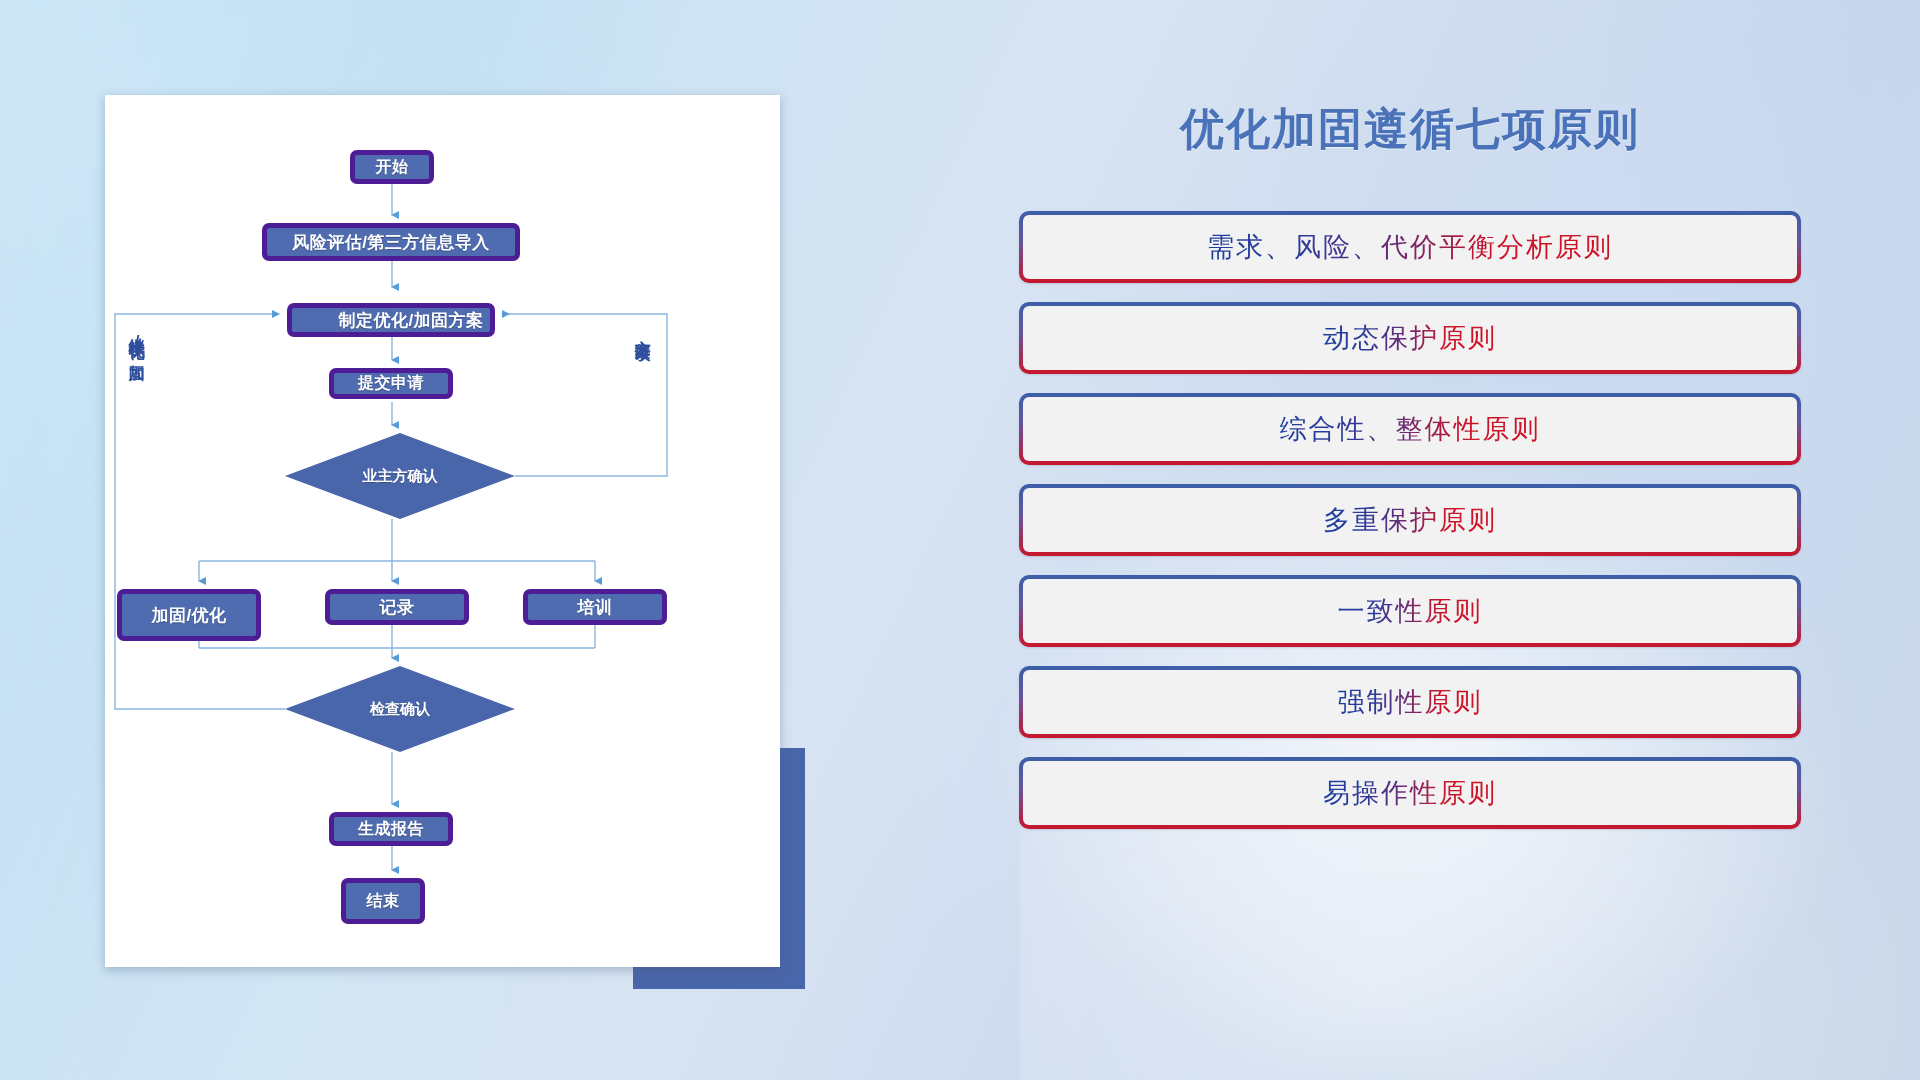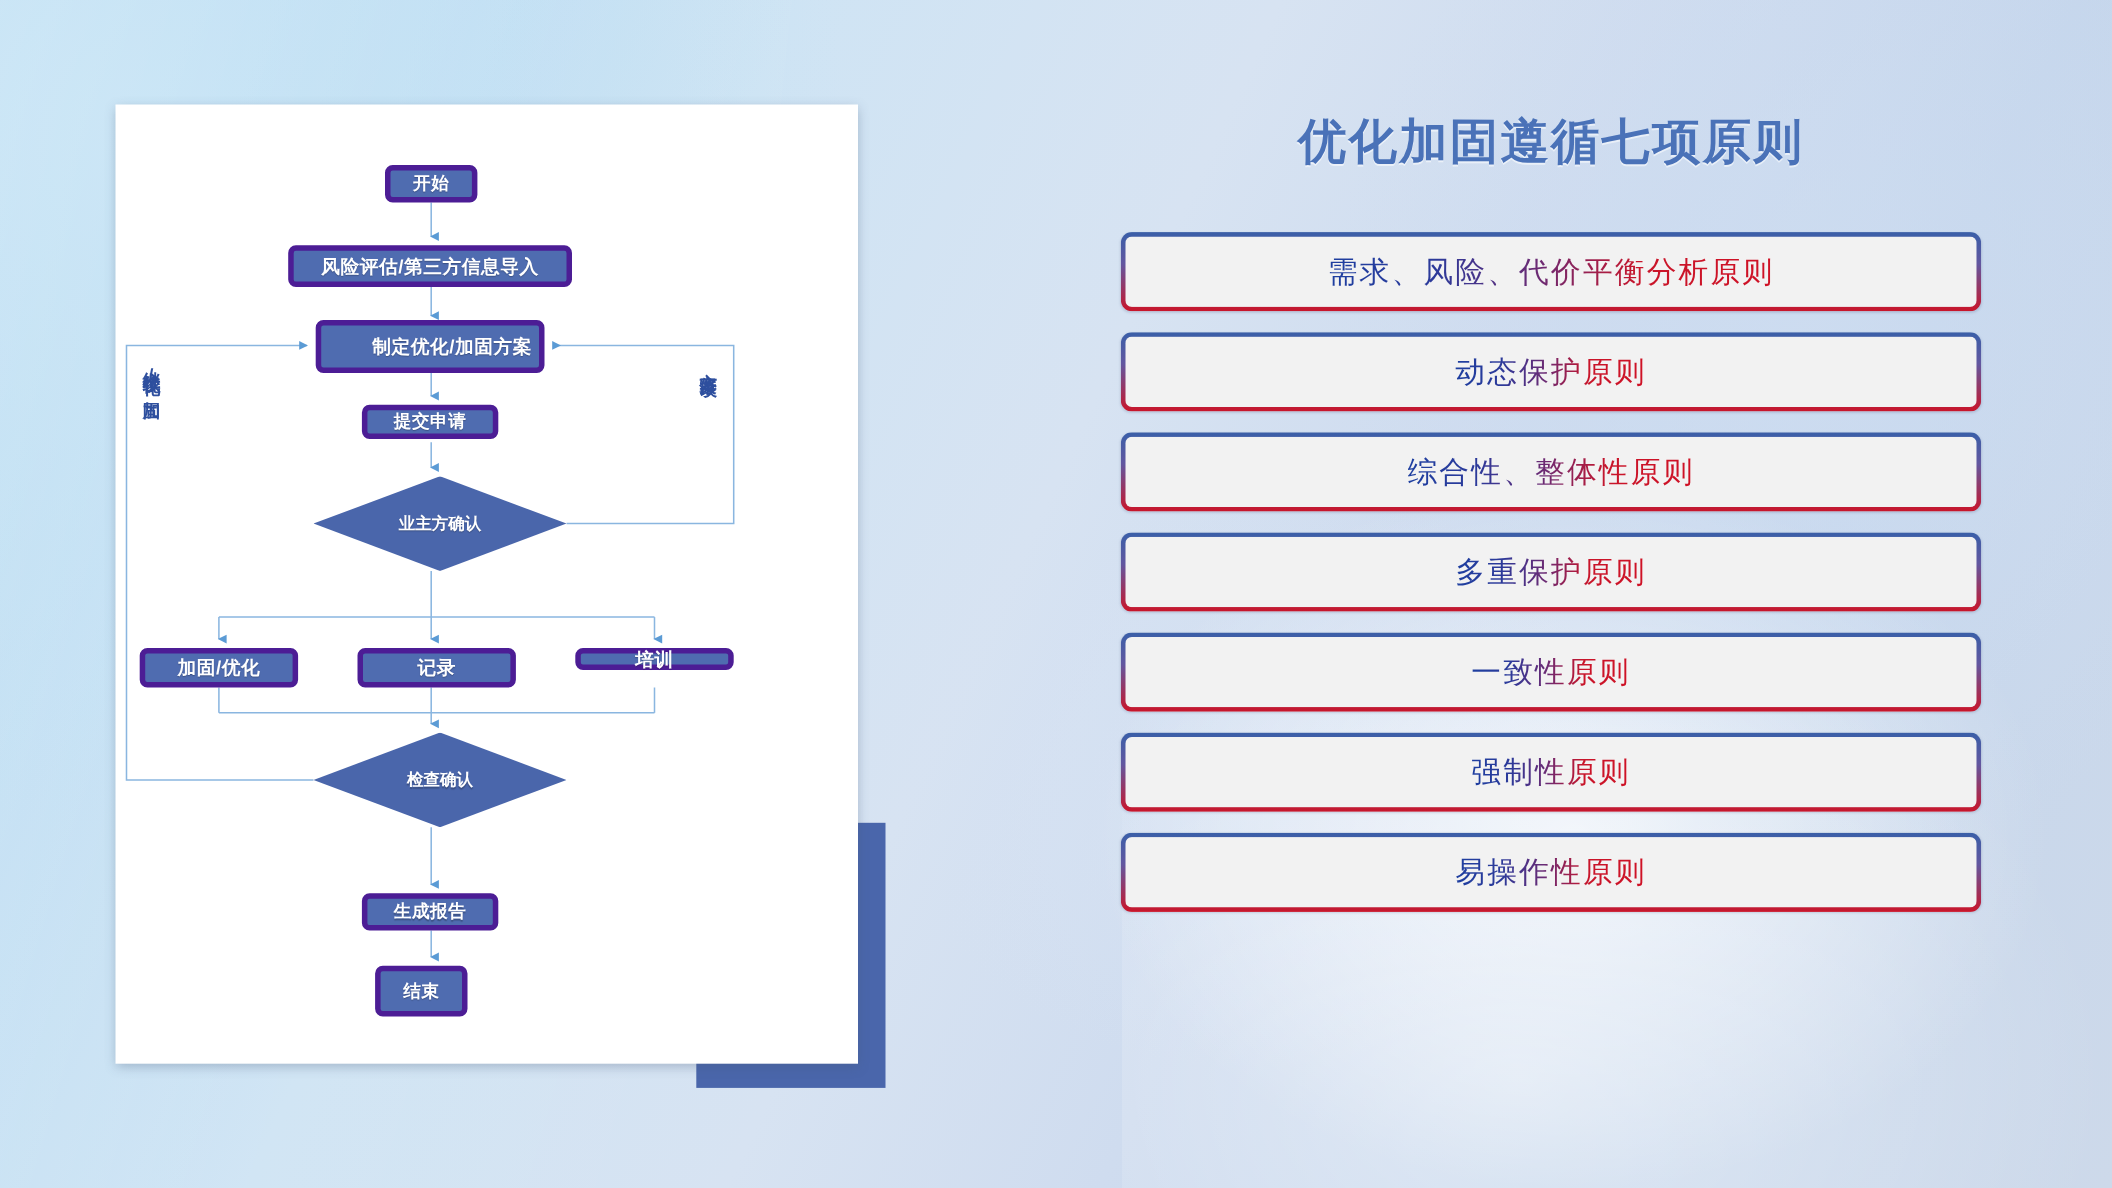--- a/index.html
+++ b/index.html
@@ -146,29 +146,29 @@
         <path d="M180,614 L10,614 L10,219 L174,219" marker-end="url(#ah-right)"></path>
 
         <path d="M410,381 L562,381 L562,219 L398,219" marker-end="url(#ah-left)"></path>
       </g>
     </svg>
 
     <div class="node" style="left:245px;top:55px;width:84px;height:34px;font-size:16px;">开始</div>
 
     <div class="node" style="left:157px;top:128px;width:258px;height:38px;font-size:17px;">风险评估/第三方信息导入</div>
 
-    <div class="node" style="left:182px;top:196px;width:208px;height:48px;font-size:17px;padding-left:40px;">制定优化/加固方案</div>
+    <div class="node" style="left:182px;top:208px;width:208px;height:34px;font-size:17px;padding-left:40px;">制定优化/加固方案</div>
 
     <div class="node" style="left:224px;top:273px;width:124px;height:31px;font-size:16px;">提交申请</div>
 
-    <div class="node" style="left:22px;top:494px;width:144px;height:36px;font-size:17px;">加固/优化</div>
+    <div class="node" style="left:12px;top:494px;width:144px;height:52px;font-size:17px;">加固/优化</div>
 
     <div class="node" style="left:220px;top:494px;width:144px;height:36px;font-size:17px;">记录</div>
 
-    <div class="node" style="left:418px;top:494px;width:144px;height:20px;font-size:17px;">培训</div>
+    <div class="node" style="left:418px;top:494px;width:144px;height:36px;font-size:17px;">培训</div>
 
     <div class="node" style="left:224px;top:717px;width:124px;height:34px;font-size:16px;">生成报告</div>
 
     <div class="node" style="left:236px;top:783px;width:84px;height:46px;font-size:16px;">结束</div>
 
     <div class="diamond" style="left:180px;top:338px;width:230px;height:86px;">业主方确认</div>
 
     <div class="diamond" style="left:180px;top:571px;width:230px;height:86px;">检查确认</div>
 
     <div class="vlabel" style="left:23px;top:230px;font-size:16px;">继续优化/加固</div>

